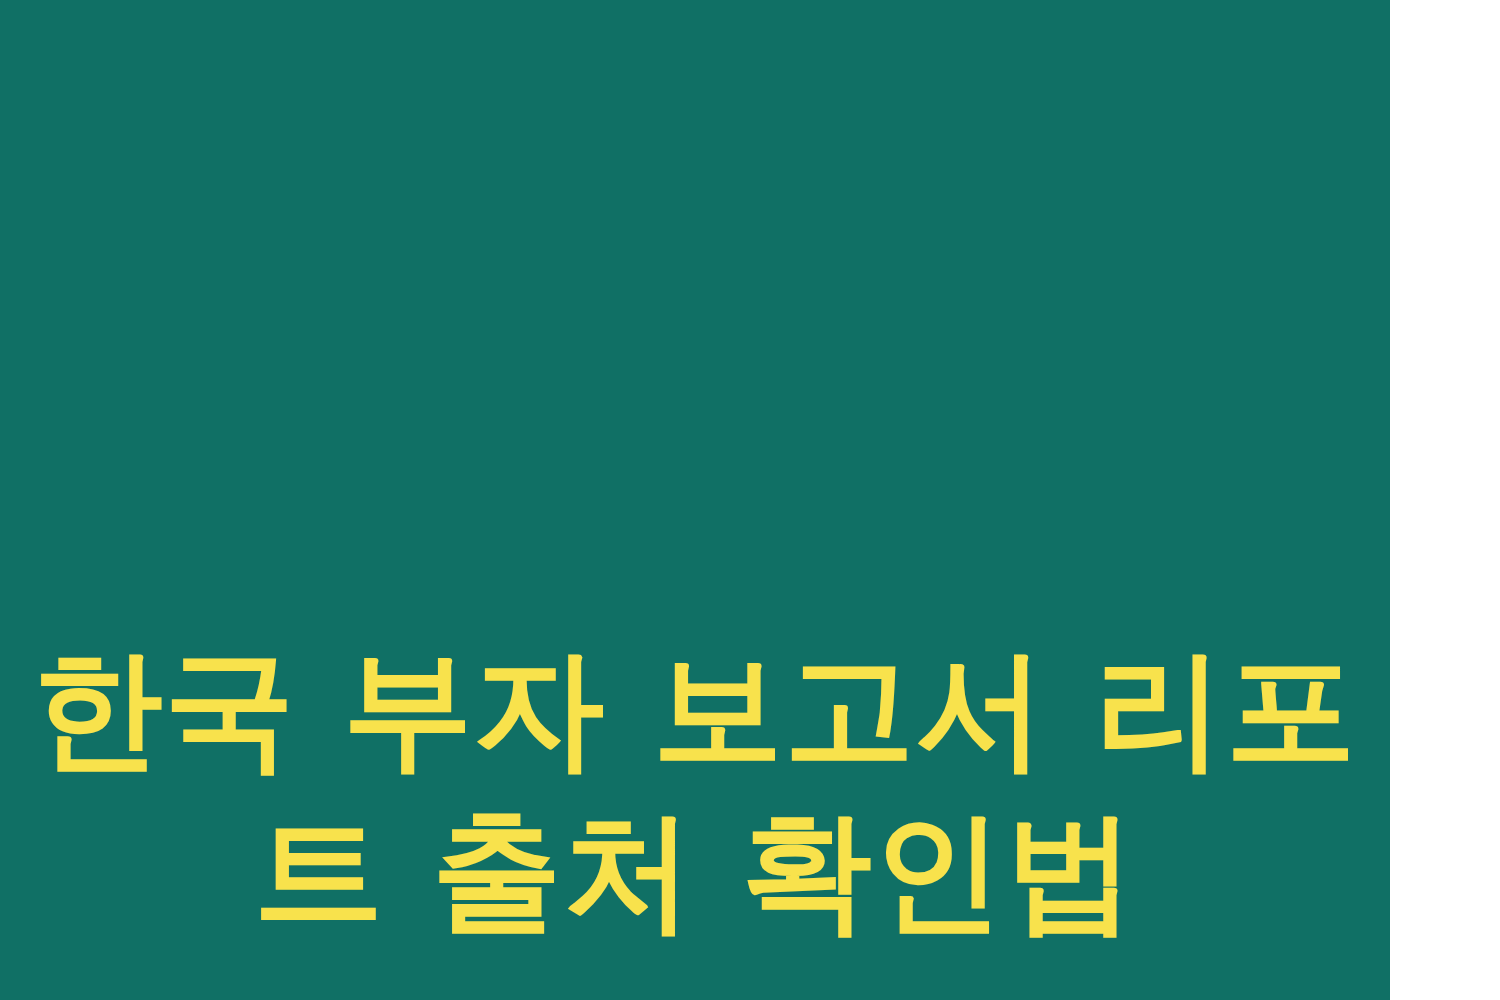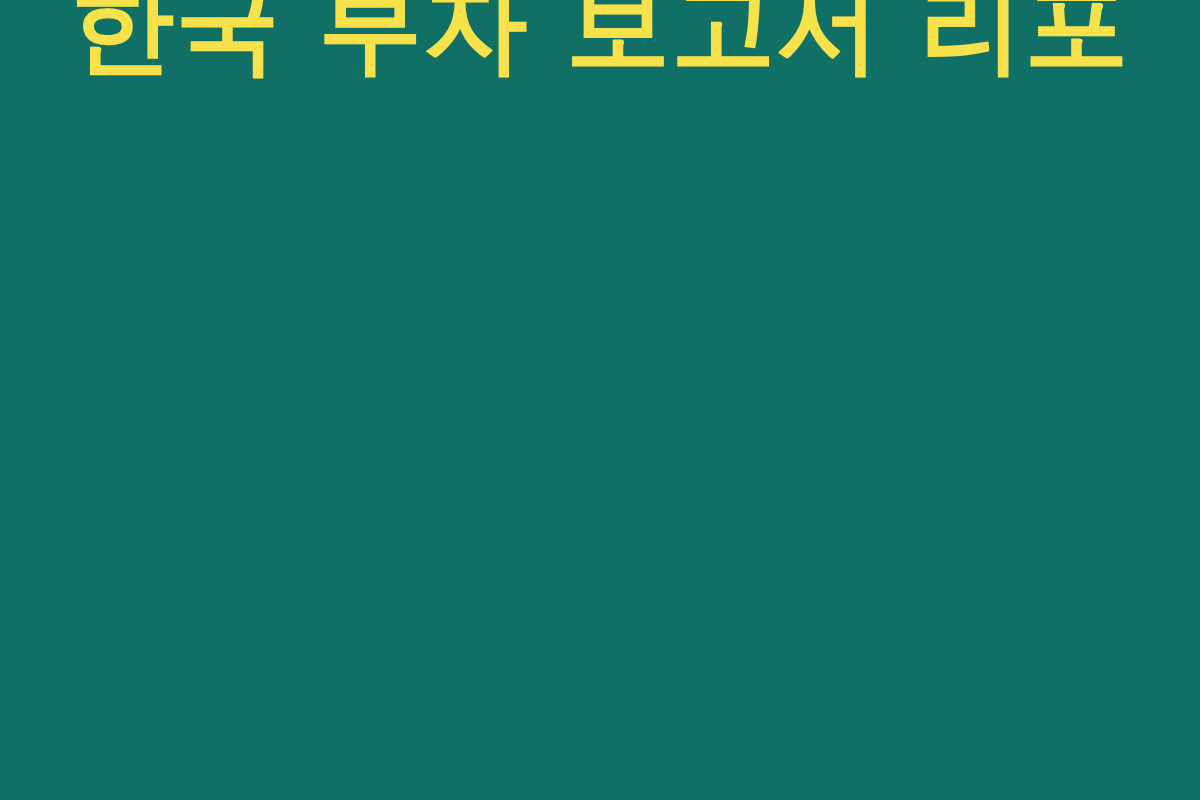--- a/index.html
+++ b/index.html
@@ -6,25 +6,25 @@
   html, body {
     margin: 0;
     padding: 0;
     width: 1200px;
     height: 800px;
     overflow: hidden;
   }
 
   #thumbnail-card {
     position: relative;
-    width: 1200px;
+    width: 1112px;
     height: 800px;
     background: #107065;
     display: flex;
-    align-items: flex-start;
+    align-items: flex-end;
     justify-content: center;
     box-sizing: border-box;
   }
 
   #title-block {
     width: 1000px;
     text-align: center;
     display: flex;
     flex-direction: column;
     align-items: center;
@@ -52,16 +52,17 @@
 </style>
 </head>
 <body>
 
 <div id="thumbnail-card" style="background: rgb(16, 112, 101);">
 
   <div id="title-block">
 
     <span class="title-line" style="color: rgb(248, 226, 76);">한국 부자 보고서 리포</span>
 
+    <span class="title-line" style="color: rgb(248, 226, 76);">트 출처 확인법</span>
 
   </div>
 
 </div>
 
 </body></html>

